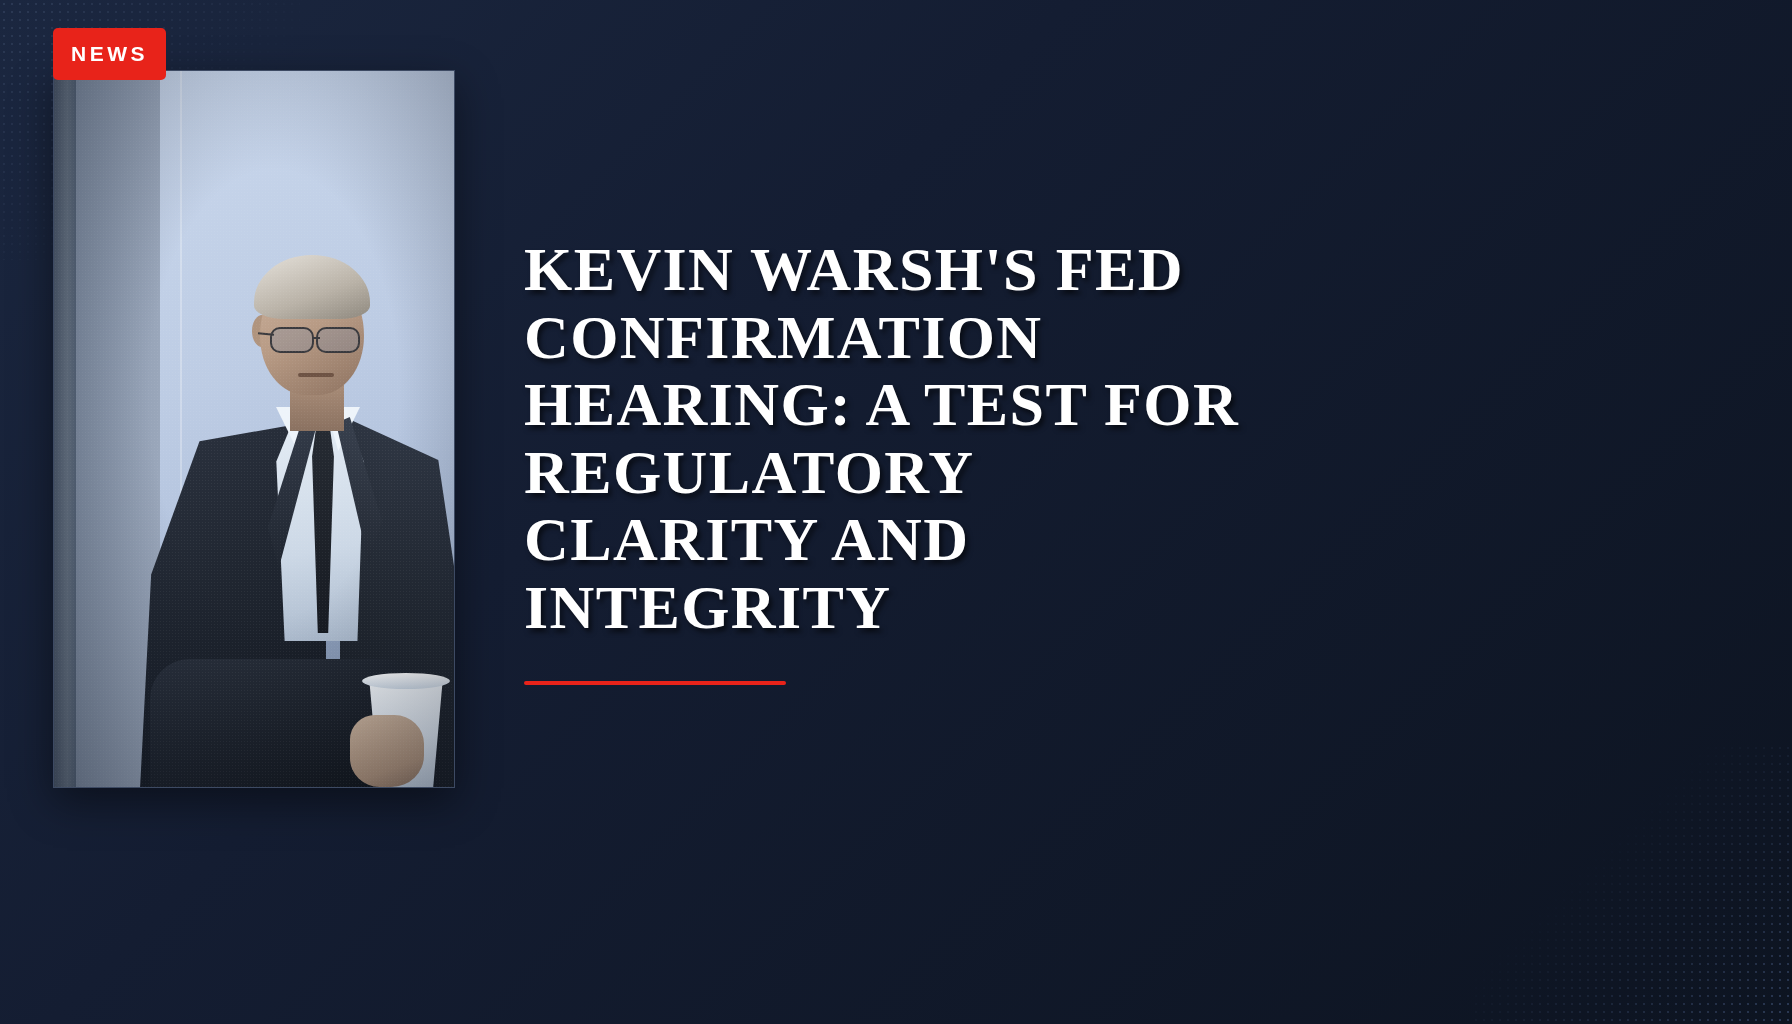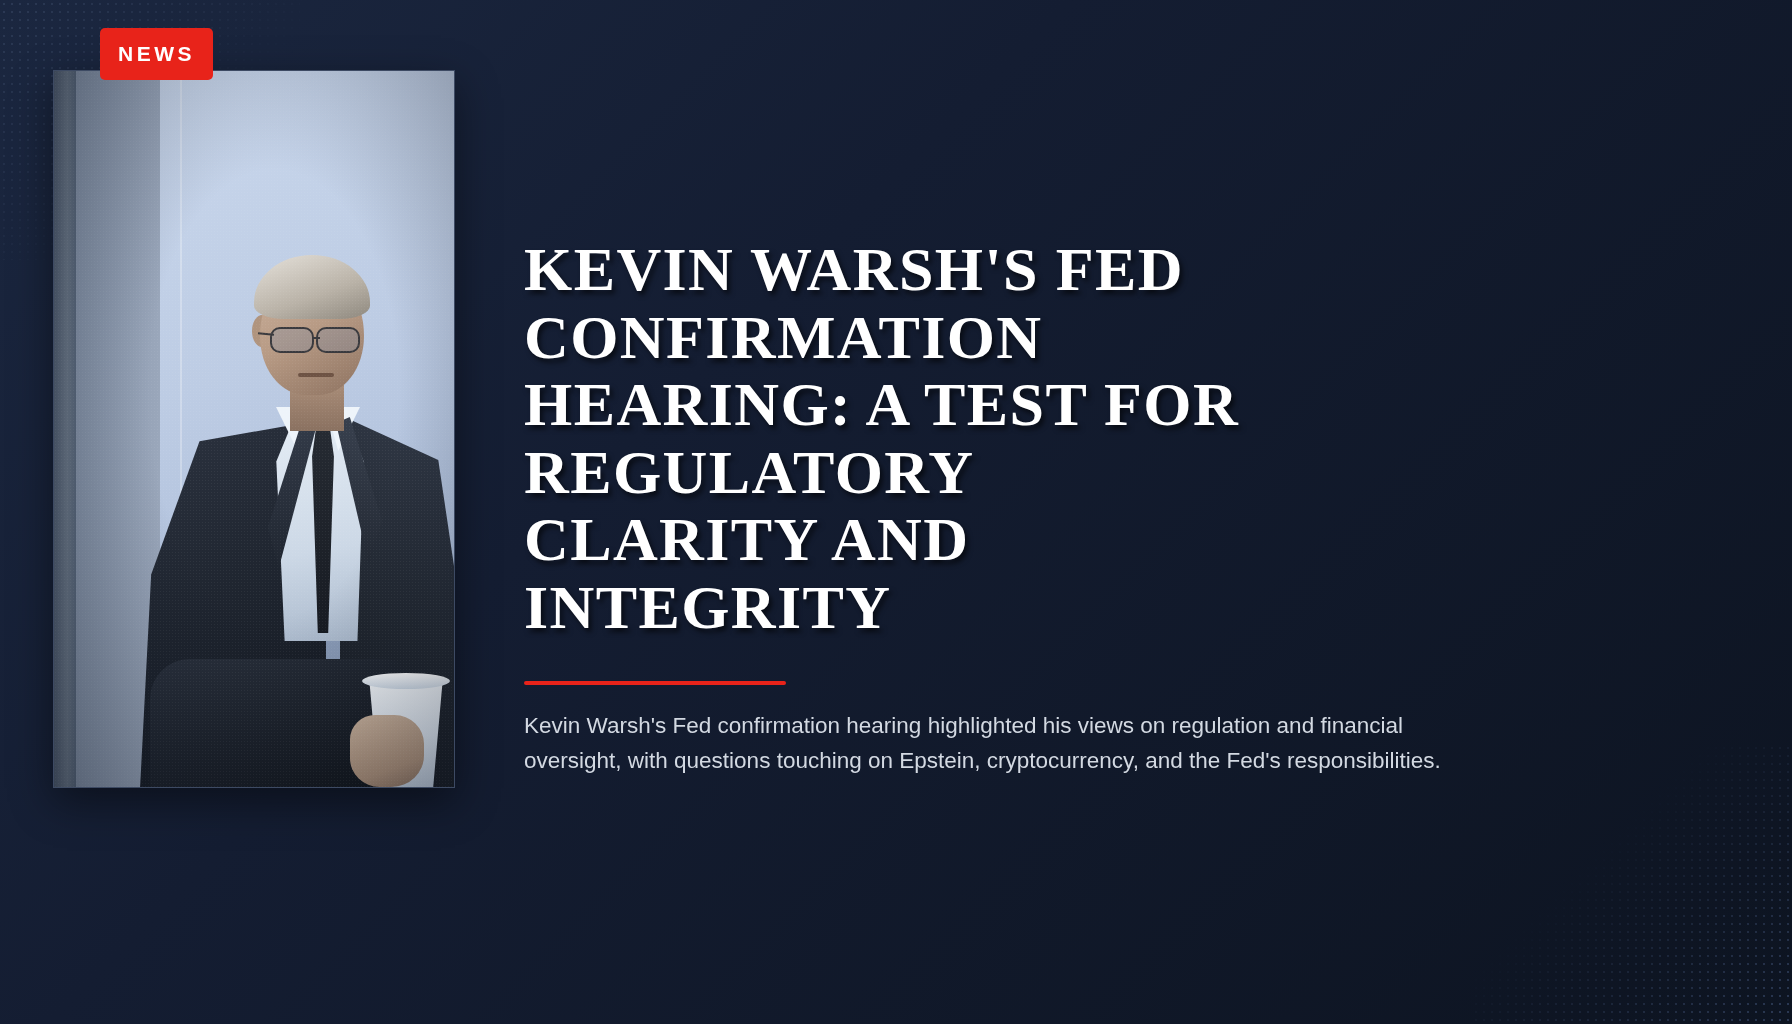--- a/index.html
+++ b/index.html
@@ -252,21 +252,20 @@
     align-items: center;
     justify-content: center;
     padding: 0 18px;
     background: #e8231a;
     border-radius: 5px;
     color: #ffffff;
     font-size: 21px;
     font-weight: bold;
     letter-spacing: 3.5px;
     z-index: 1;
-    margin-left: 47px;
   }
 
   
   .content {
     position: absolute;
     left: 524px;
     top: 236px;
     width: 940px;
   }
   .headline {
@@ -340,16 +339,15 @@
       </div>
 
       <div class="photo-grain"></div>
       <div class="photo-vignette"></div>
     </div>
   </div>
 
   <div class="content">
     <h1 class="headline">Kevin Warsh's Fed Confirmation Hearing: A Test for Regulatory Clarity and Integrity</h1>
     <div class="divider"></div>
-    <p class="description">Kevin Warsh's Fed confirmation hearing highlighted his views on regulation and financial oversight, with questions touching on Epstein, cryptocurrency, and the Fed's responsibilities.</p>
   </div>
 
 </div>
 
 </body></html>

